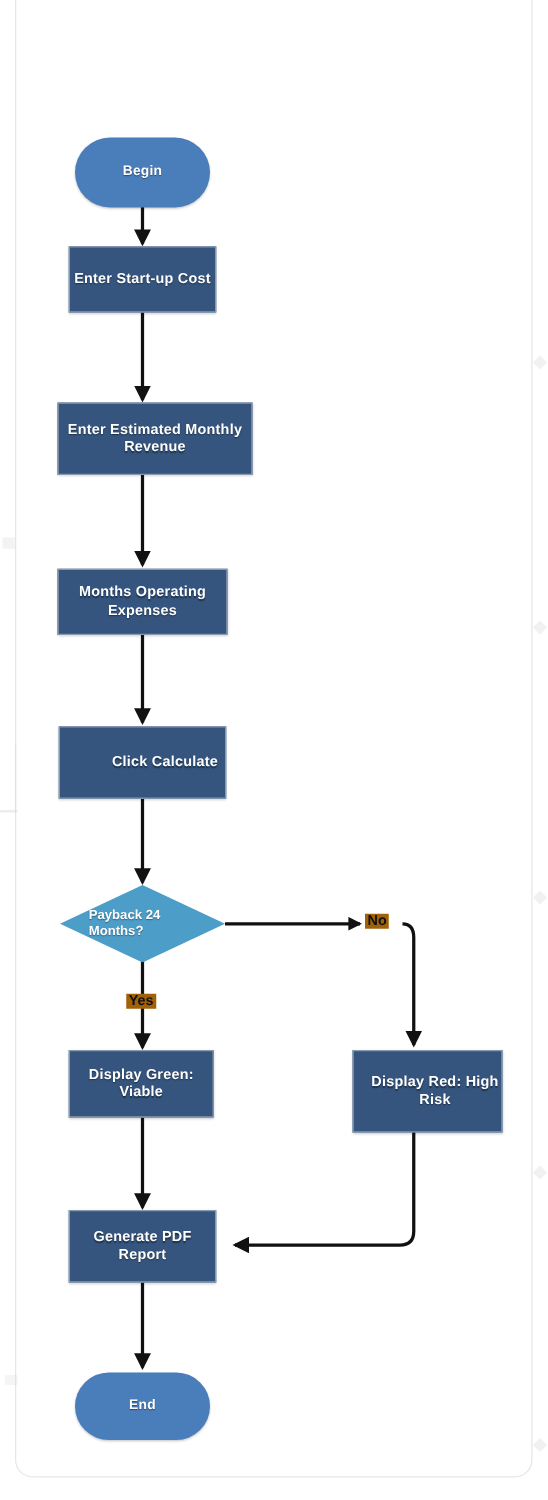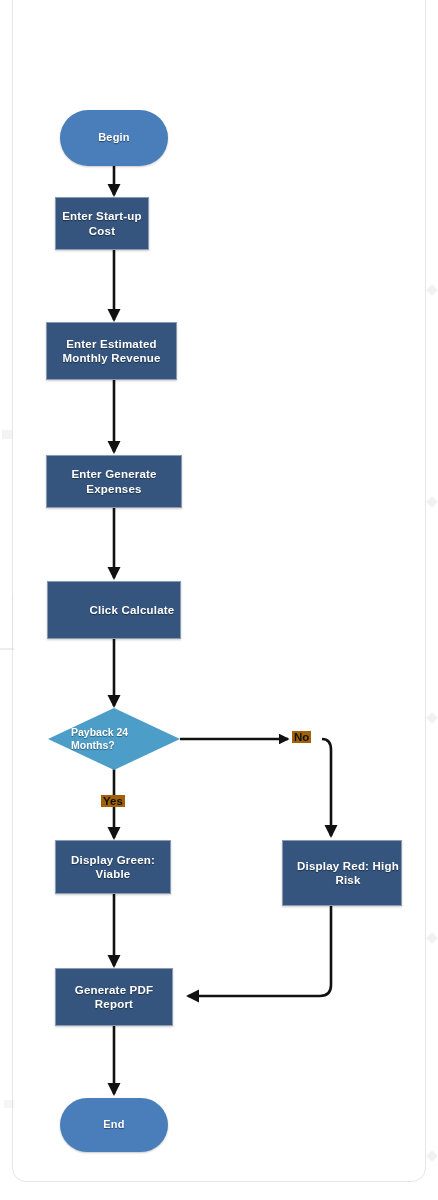--- a/index.html
+++ b/index.html
@@ -162,30 +162,30 @@
       <path d="M 322 739 Q 331 739 331 750 L 331 836" marker-end="url(#arrow)"></path>
 
       <path d="M 331 896 L 331 985 Q 331 996 320 996 L 188 996" marker-end="url(#arrow)"></path>
     </g>
   </svg>
 
   <div class="node terminator" style="left:60px;top:66px;width:108px;height:56px;margin-top:44px;">
     <span>Begin</span>
   </div>
 
-  <div class="node process" style="left:55px;top:197px;width:94px;height:53px;">
+  <div class="node process" style="left:55px;top:197px;width:118px;height:53px;">
     <span>Enter Start-up Cost</span>
   </div>
 
-  <div class="node process" style="left:46px;top:322px;width:131px;height:58px;padding:0 6px;">
+  <div class="node process" style="left:46px;top:322px;width:156px;height:58px;padding:0 6px;">
     <span>Enter Estimated Monthly Revenue</span>
   </div>
 
   <div class="node process" style="left:46px;top:455px;width:136px;height:53px;padding:0 3px;">
-    <span>Enter Generate Expenses</span>
+    <span>Months Operating Expenses</span>
   </div>
 
   <div class="node process" style="left:47px;top:581px;width:134px;height:58px;padding-left:36px;">
     <span>Click Calculate</span>
   </div>
 
   <div class="decision-wrap" style="left:48px;top:708px;width:132px;height:62px;">
     <div class="decision-shape"></div>
     <div class="decision-label">Payback 24 Months?</div>
   </div>

